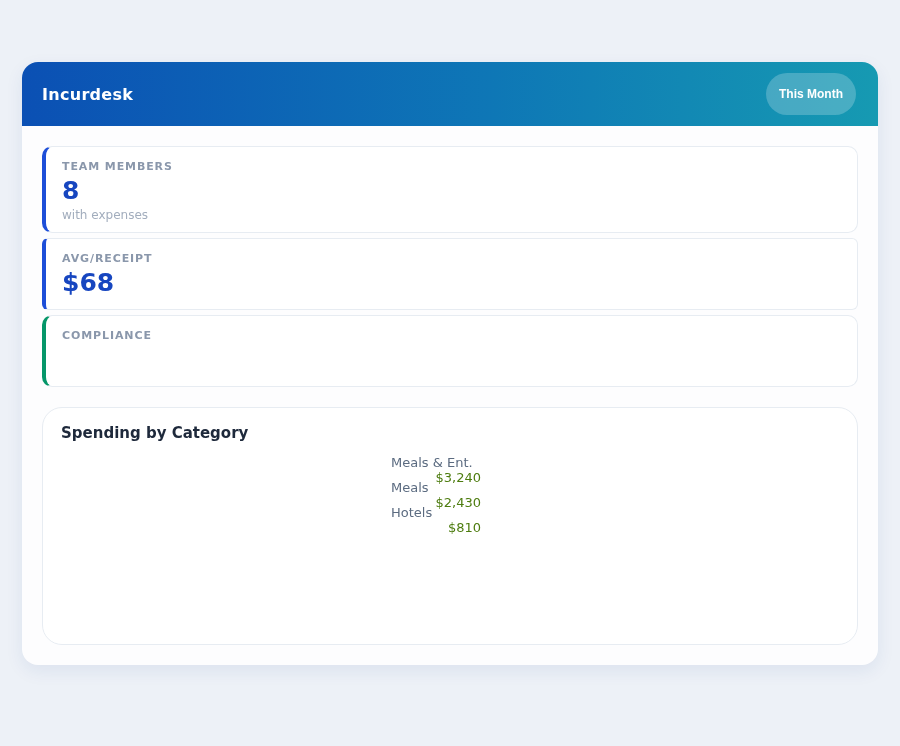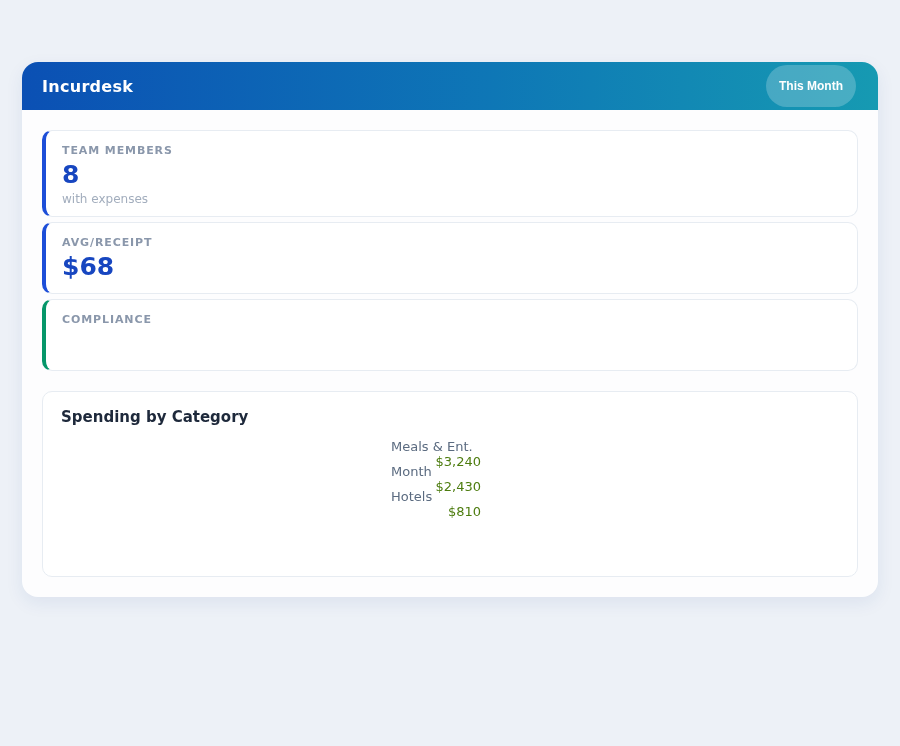--- a/index.html
+++ b/index.html
@@ -11,21 +11,21 @@
   }
   .panel {
     width: 856px;
     margin: 62px auto 0 22px;
     background: #fdfdfe;
     border-radius: 16px;
     box-shadow: 0 6px 18px rgba(30,58,138,0.08);
     overflow: hidden;
   }
   .panel-header {
-    height: 48px;
+    height: 64px;
     background: linear-gradient(90deg, #0b50b4 0%, #0e77b6 55%, #169ab2 100%);
     display: flex;
     align-items: center;
     justify-content: space-between;
     padding: 0 22px 0 20px;
   }
   .app-title {
     color: #ffffff;
     font-size: 16px;
     font-weight: bold;
@@ -72,23 +72,23 @@
   }
   .stat-sub {
     font-size: 12px;
     color: #a2adbd;
     margin-top: 3px;
   }
   .chart-card {
     margin-top: 15px;
     background: #ffffff;
     border: 1px solid #e7ecf2;
-    border-radius: 10px;
+    border-radius: 20px;
     padding: 16px 18px 18px 18px;
-    height: 186px;
+    height: 238px;
   }
   .chart-title {
     font-size: 15px;
     font-weight: bold;
     color: #1e293b;
     margin-bottom: 13px;
   }
   .chart-row {
     display: flex;
     align-items: center;
@@ -133,42 +133,42 @@
 
   <div class="panel-body">
 
 
     <div class="stat-card tall" style="border-left-color: rgb(29, 78, 216);">
       <div class="stat-label">TEAM MEMBERS</div>
       <div class="stat-value" style="color: rgb(23, 70, 192);">8</div>
       <div class="stat-sub">with expenses</div>
     </div>
 
-    <div class="stat-card short" style="border-left-color: rgb(29, 78, 216);">
+    <div class="stat-card short" style="border-left-color: rgb(29, 78, 216); border-radius: 6px;">
       <div class="stat-label">AVG/RECEIPT</div>
       <div class="stat-value" style="color: rgb(23, 70, 192);">$68</div>
     </div>
 
     <div class="stat-card short" style="border-left-color: rgb(5, 150, 105);">
       <div class="stat-label">COMPLIANCE</div>
     </div>
 
     <div class="chart-card">
       <div class="chart-title">Spending by Category</div>
 
       <div class="chart-row">
         <div class="row-label">Meals &amp; Ent.</div>
         <div class="bar-track">
           <div class="bar-fill" style="width: 72%; background: linear-gradient(90deg, rgb(28, 62, 168), rgb(14, 145, 166));"></div>
         </div>
         <div class="row-value">$3,240</div>
       </div>
 
       <div class="chart-row">
-        <div class="row-label">Month</div>
+        <div class="row-label">Meals</div>
         <div class="bar-track">
           <div class="bar-fill" style="width: 54%; background: linear-gradient(90deg, rgb(28, 62, 168), rgb(10, 120, 214));"></div>
         </div>
         <div class="row-value">$2,430</div>
       </div>
 
 
 
       <div class="chart-row">
         <div class="row-label">Hotels</div>

